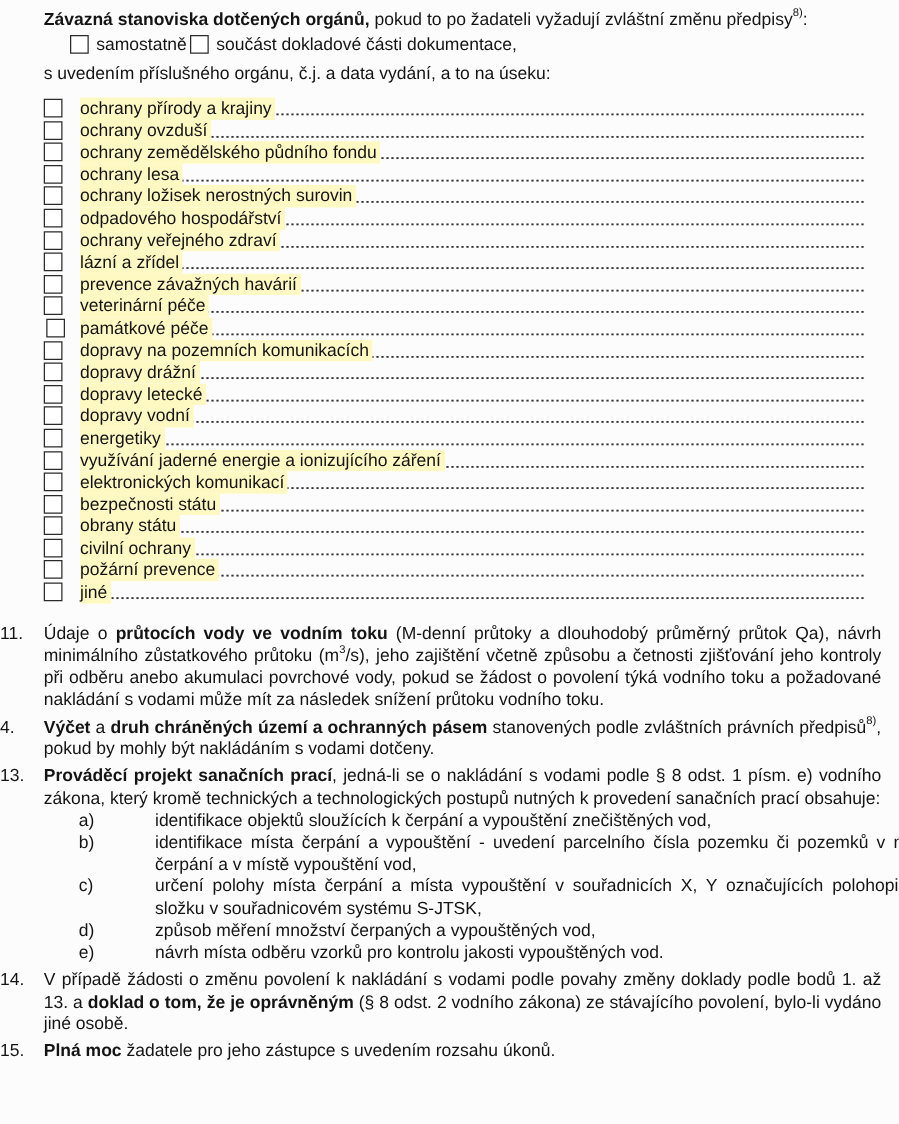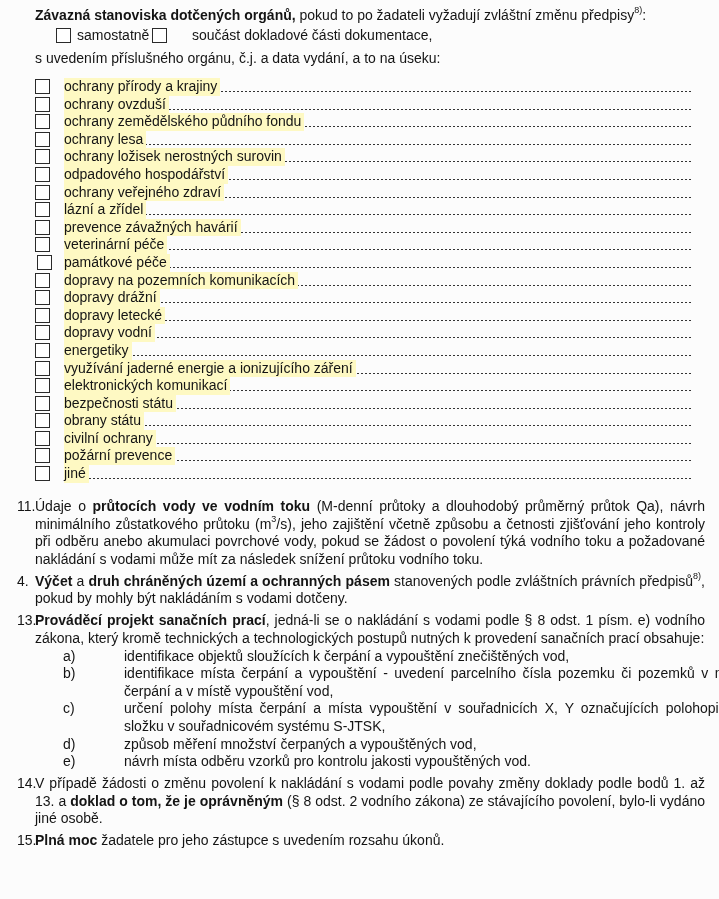--- a/index.html
+++ b/index.html
@@ -32,39 +32,39 @@
     .srow .lbl { position: absolute; left: 64px; top: 0; line-height: 17.6px; white-space: nowrap; background: #fef9c3; padding-right: 3px; z-index: 1; }
     .srow .leader {
       position: absolute; left: 64px; right: 27px; top: 12px; height: 3px;
       background-image: radial-gradient(circle, #333 0.75px, rgba(0,0,0,0) 1.1px);
       background-size: 4px 3px; background-repeat: repeat-x;
     }
 
     
     .nlist { left: 0; top: 498px; width: 719px; }
     .nitem { position: relative; margin-bottom: 4.4px; }
-    .nnum { position: absolute; left: 17px; top: 0; line-height: 17.6px; }
+    .nnum { position: absolute; left: 0; top: 0; line-height: 17.6px; }
     .ntext { margin-left: 35px; width: 670px; line-height: 17.6px; text-align: justify; }
     .sub { position: relative; }
     .slab { position: absolute; left: 63px; top: 0; line-height: 17.6px; }
     .stext { margin-left: 80px; width: 625px; line-height: 17.6px; text-align: justify; padding-left: 44px; }
   </style>
 </head>
 <body>
 
 <div class="abs hdr1">
   <b>Závazná stanoviska dotčených orgánů,</b><span> pokud to po žadateli vyžadují zvláštní změnu předpisy</span><sup>8)</sup><span>:</span>
 </div>
 
 <div class="abs opts">
   <div class="opt" style="left:0;margin-left:21px;">
     <span class="cb"></span>
     <span>samostatně</span>
   </div>
-  <div class="opt" style="left:117px;gap:19px;">
+  <div class="opt" style="left:117px;">
     <span class="cb"></span>
     <span>součást dokladové části dokumentace,</span>
   </div>
 </div>
 
 <div class="abs intro">s uvedením příslušného orgánu, č.j. a data vydání, a to na úseku:</div>
 
 <div class="abs sectors">
   <div class="srow">
       <span class="cb"></span>

